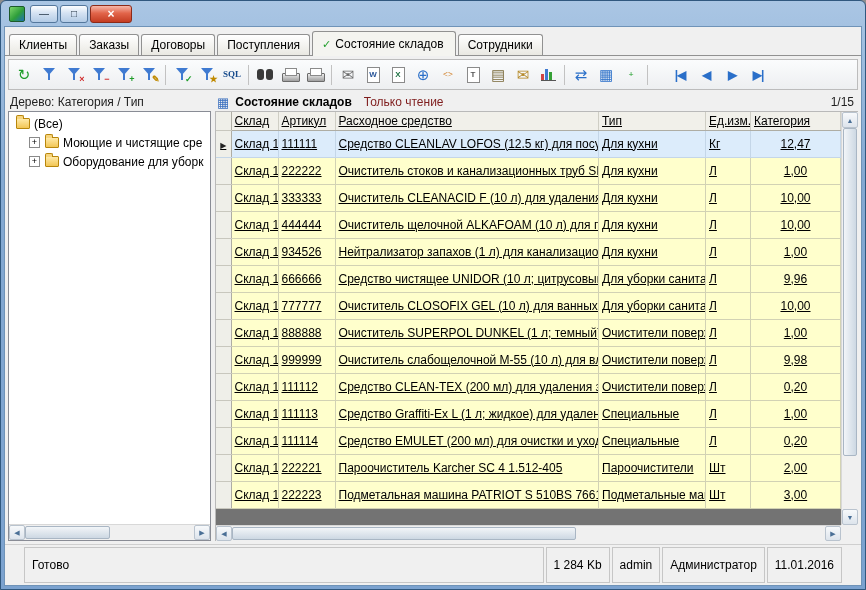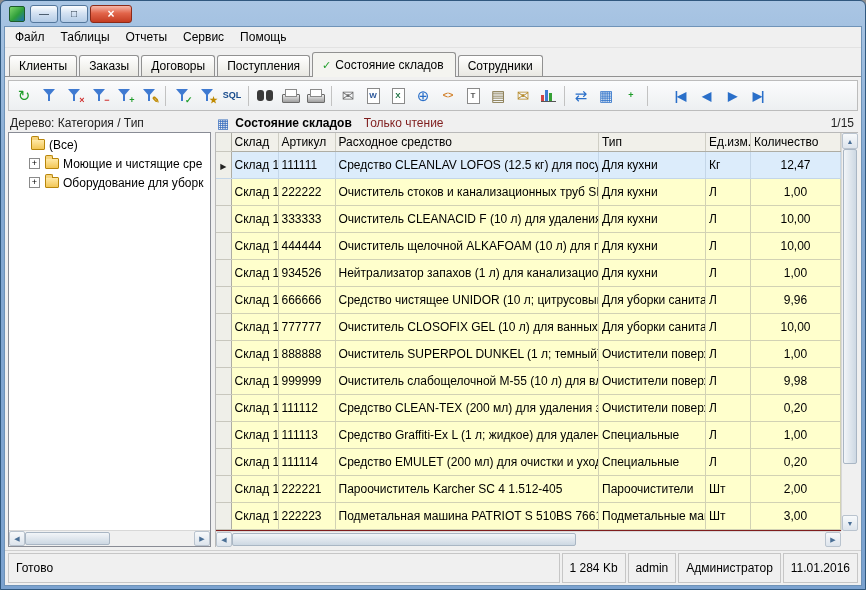--- a/index.html
+++ b/index.html
@@ -38,21 +38,21 @@
   .tab.active{margin-top:0;margin-bottom:-1px;padding:5px 11px 5px 9px;background:#f4f4f0;}
   .tabcheck{color:#1f9d2a;font-weight:bold;font-size:11px;}
 
   
   .toolbar{height:31px;margin:3px 3px 2px 3px;display:flex;align-items:center;gap:1px;padding:2px 3px;
     border:1px solid #bcbcbc;background:linear-gradient(#fbfcfd,#edeff1);}
   .tool{width:24px;height:24px;flex:0 0 auto;display:flex;align-items:center;justify-content:center;
     background:transparent;border:1px solid transparent;cursor:default;}
   .tsep{width:1px;height:20px;background:#c2c2c2;margin:0 3px;flex:0 0 auto;}
   .tglyph{font-size:15px;line-height:1;}
-  .ttext{font-size:9px;font-weight:bold;line-height:1;}
+  .ttext{font-size:9px;font-weight:bold;line-height:1;font-family:Liberation Serif, serif;}
   .navgroup{display:flex;gap:2px;margin-left:16px;}
   .tglyph.nav{color:#2a6fc9;font-size:12px;font-weight:bold;letter-spacing:-1px;}
 
   .funnel{position:relative;width:15px;height:15px;display:inline-block;}
   .funnel::before{content:"";position:absolute;left:1px;top:1px;
     border-left:6px solid transparent;border-right:6px solid transparent;border-top:7px solid #3f7ad1;}
   .funnel::after{content:"";position:absolute;left:6px;top:7px;width:2px;height:6px;background:#3f7ad1;}
   .funnel .badge{position:absolute;right:-3px;bottom:-2px;font-size:9px;font-weight:bold;font-style:normal;line-height:1;}
 
   .printer{position:relative;width:16px;height:14px;display:inline-block;}
@@ -72,42 +72,42 @@
   .chartbars i:nth-child(1){height:6px;background:#d04444;}
   .chartbars i:nth-child(2){height:11px;background:#3f7ad1;}
   .chartbars i:nth-child(3){height:8px;background:#35a035;}
 
   
   .main{flex:1;display:flex;padding:1px 3px 3px 3px;min-height:0;}
   .left-panel{width:203px;flex:0 0 auto;display:flex;flex-direction:column;min-height:0;}
   .tree-header{height:18px;padding:2px 2px;color:#222;white-space:nowrap;overflow:hidden;}
   .treebox{flex:1;display:flex;flex-direction:column;background:#fff;border:1px solid #898c95;min-height:0;}
   .treerows{flex:1;padding:2px 0;overflow:hidden;}
-  .treeitem{height:19px;display:flex;align-items:center;padding-left:20px;white-space:nowrap;overflow:hidden;}
+  .treeitem{height:19px;display:flex;align-items:center;padding-left:5px;white-space:nowrap;overflow:hidden;}
   .treeitem.child{padding-left:20px;}
   .expander{width:11px;height:11px;border:1px solid #8a8a8a;background:#fff;font-size:9px;line-height:9px;
     text-align:center;margin-right:3px;flex:0 0 auto;}
   .folder{position:relative;width:14px;height:11px;flex:0 0 auto;
     background:linear-gradient(#ffe9a6,#f2c655);border:1px solid #b8860b;border-radius:1px;margin:0 4px 0 2px;}
   .folder::before{content:"";position:absolute;top:-4px;left:-1px;width:6px;height:3px;
     background:#f7d57e;border:1px solid #b8860b;border-bottom:none;border-radius:2px 2px 0 0;}
 
   .splitter{width:4px;flex:0 0 auto;}
 
   .right-panel{flex:1;display:flex;flex-direction:column;min-width:0;min-height:0;}
   .content-header{height:18px;display:flex;align-items:center;gap:6px;padding:0 2px;}
   .tableicon{color:#3a6fbf;font-size:13px;line-height:1;}
   .ctitle{font-weight:bold;}
   .readonly{color:#7f1d1d;margin-left:6px;}
   .chspacer{flex:1;}
   .counter{color:#222;padding-right:2px;}
 
   .gridwrap{flex:1;display:flex;flex-direction:column;min-height:0;border-left:1px solid #b9b9b9;border-top:1px solid #b9b9b9;}
   .gridmain{flex:1;display:flex;min-height:0;}
-  .tablebox{flex:1;overflow:hidden;background:#7f1d1d;}
+  .tablebox{flex:1;overflow:hidden;background:#737373;text-decoration:underline;}
   .grid{width:100%;border-collapse:collapse;table-layout:fixed;}
   .grid th{background:#f1f0ea;font-weight:normal;text-align:left;padding:1px 3px;height:18px;
     border-right:1px solid #cfcec5;border-bottom:1px solid #aeada4;white-space:nowrap;overflow:hidden;}
   .grid td{background:#ffffcc;padding:0 3px;height:27px;white-space:nowrap;overflow:hidden;
     border-right:1px solid #d2d2b4;border-bottom:1px solid #d2d2b4;}
   .grid td.num{text-align:center;}
   .grid .rowhead{background:#efefe9;border-right:1px solid #aeada4;border-bottom:1px solid #c8c7be;padding:0;text-align:center;}
   .grid tr.sel td{background:#dcecfb;border-color:#c4d6e8;}
   .grid tr.sel td.rowhead{background:#efefe9;border-right-color:#aeada4;}
   .rowarrow{font-size:8px;color:#222;}
@@ -123,21 +123,21 @@
   .hscrollrow{height:16px;display:flex;flex:0 0 auto;}
   .hscroll{flex:1;display:flex;background:#f0f0f0;border-top:1px solid #d8d8d8;}
   .hscroll .sbtn{width:16px;display:flex;align-items:center;justify-content:center;font-size:7px;color:#4a6f96;
     background:linear-gradient(#f7f9fb,#dde4ec);border:1px solid #b9c3ce;border-radius:2px;}
   .hscroll .track{flex:1;position:relative;}
   .hscroll .thumb{position:absolute;top:1px;bottom:1px;left:0;width:58%;
     background:linear-gradient(#f2f5f8,#cdd8e3);border:1px solid #a9b6c4;border-radius:2px;}
   .corner{width:17px;background:#f0f0f0;}
 
   
-  .statusbar{height:35px;display:flex;align-items:stretch;gap:2px;background:#f0f0f0;border-top:1px solid #cfcfcf;padding:2px 3px;}
+  .statusbar{height:41px;display:flex;align-items:stretch;gap:2px;background:#f0f0f0;border-top:1px solid #cfcfcf;padding:2px 19px;}
   .sb{display:flex;align-items:center;padding:0 7px;border:1px solid #c6c6c6;white-space:nowrap;overflow:hidden;}
   .sb-status{flex:1;}
 </style>
 </head>
 <body>
 
 <div class="window">
 
   <div class="titlebar">
     <span class="appicon"></span>
@@ -149,27 +149,20 @@
           <span>□</span>
         </button>
       <button class="winbtn close">
           <span>×</span>
         </button>
     </span>
   </div>
 
   <div class="inner">
 
-    <div class="menubar">
-      <span class="mitem">Файл</span>
-      <span class="mitem">Таблицы</span>
-      <span class="mitem">Отчеты</span>
-      <span class="mitem">Сервис</span>
-      <span class="mitem">Помощь</span>
-    </div>
 
     <div class="tabstrip">
       <div class="tab">
           <span>Клиенты</span>
         </div>
       <div class="tab">
           <span>Заказы</span>
         </div>
       <div class="tab">
           <span>Договоры</span>
@@ -356,21 +349,21 @@
                     <col style="width:90px">
                 </colgroup>
                 <thead>
                     <tr>
                       <th class="rowhead"></th>
                       <th>Склад</th>
                       <th>Артикул</th>
                       <th>Расходное средство</th>
                       <th>Тип</th>
                       <th>Ед.изм.</th>
-                      <th>Количество</th>
+                      <th>Категория</th>
                     </tr>
                   </thead>
                 <tbody>
                     <tr class="sel">
                       <td class="rowhead"><span class="rowarrow">▶</span></td>
                       <td>Склад 1</td>
                       <td>111111</td>
                       <td>Средство CLEANLAV LOFOS (12.5 кг) для посуд</td>
                       <td>Для кухни</td>
                       <td>Кг</td>

